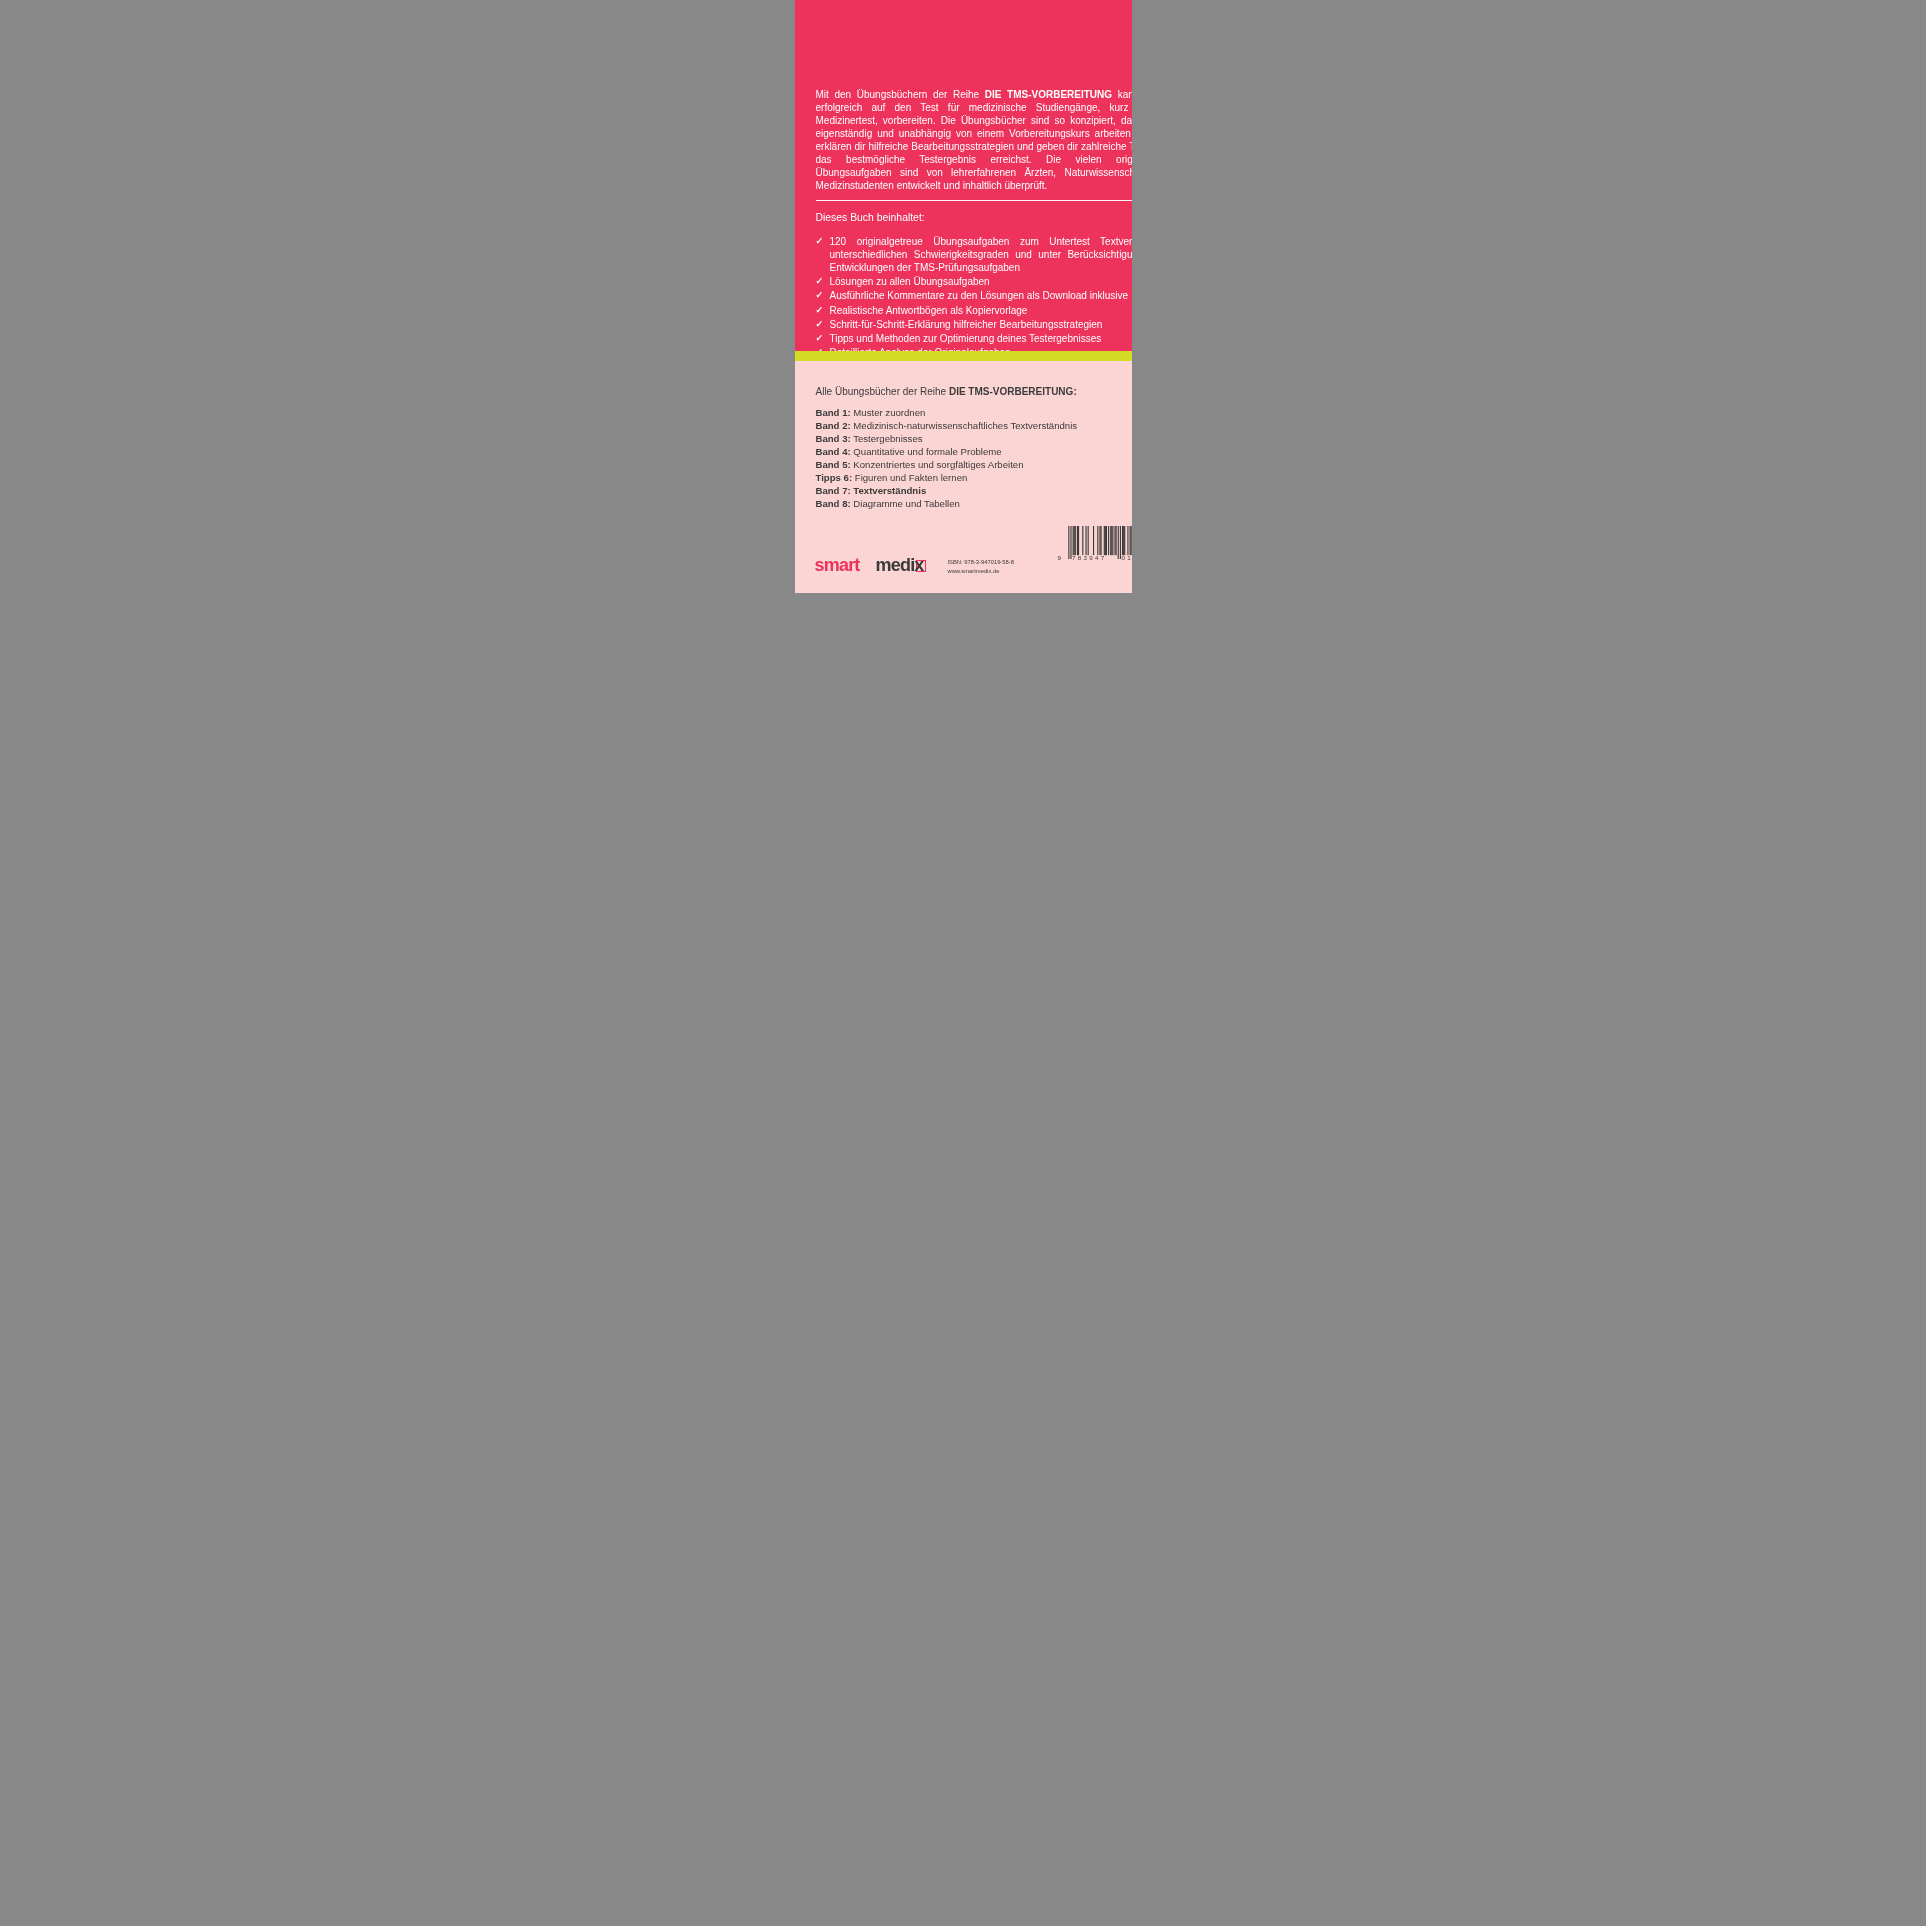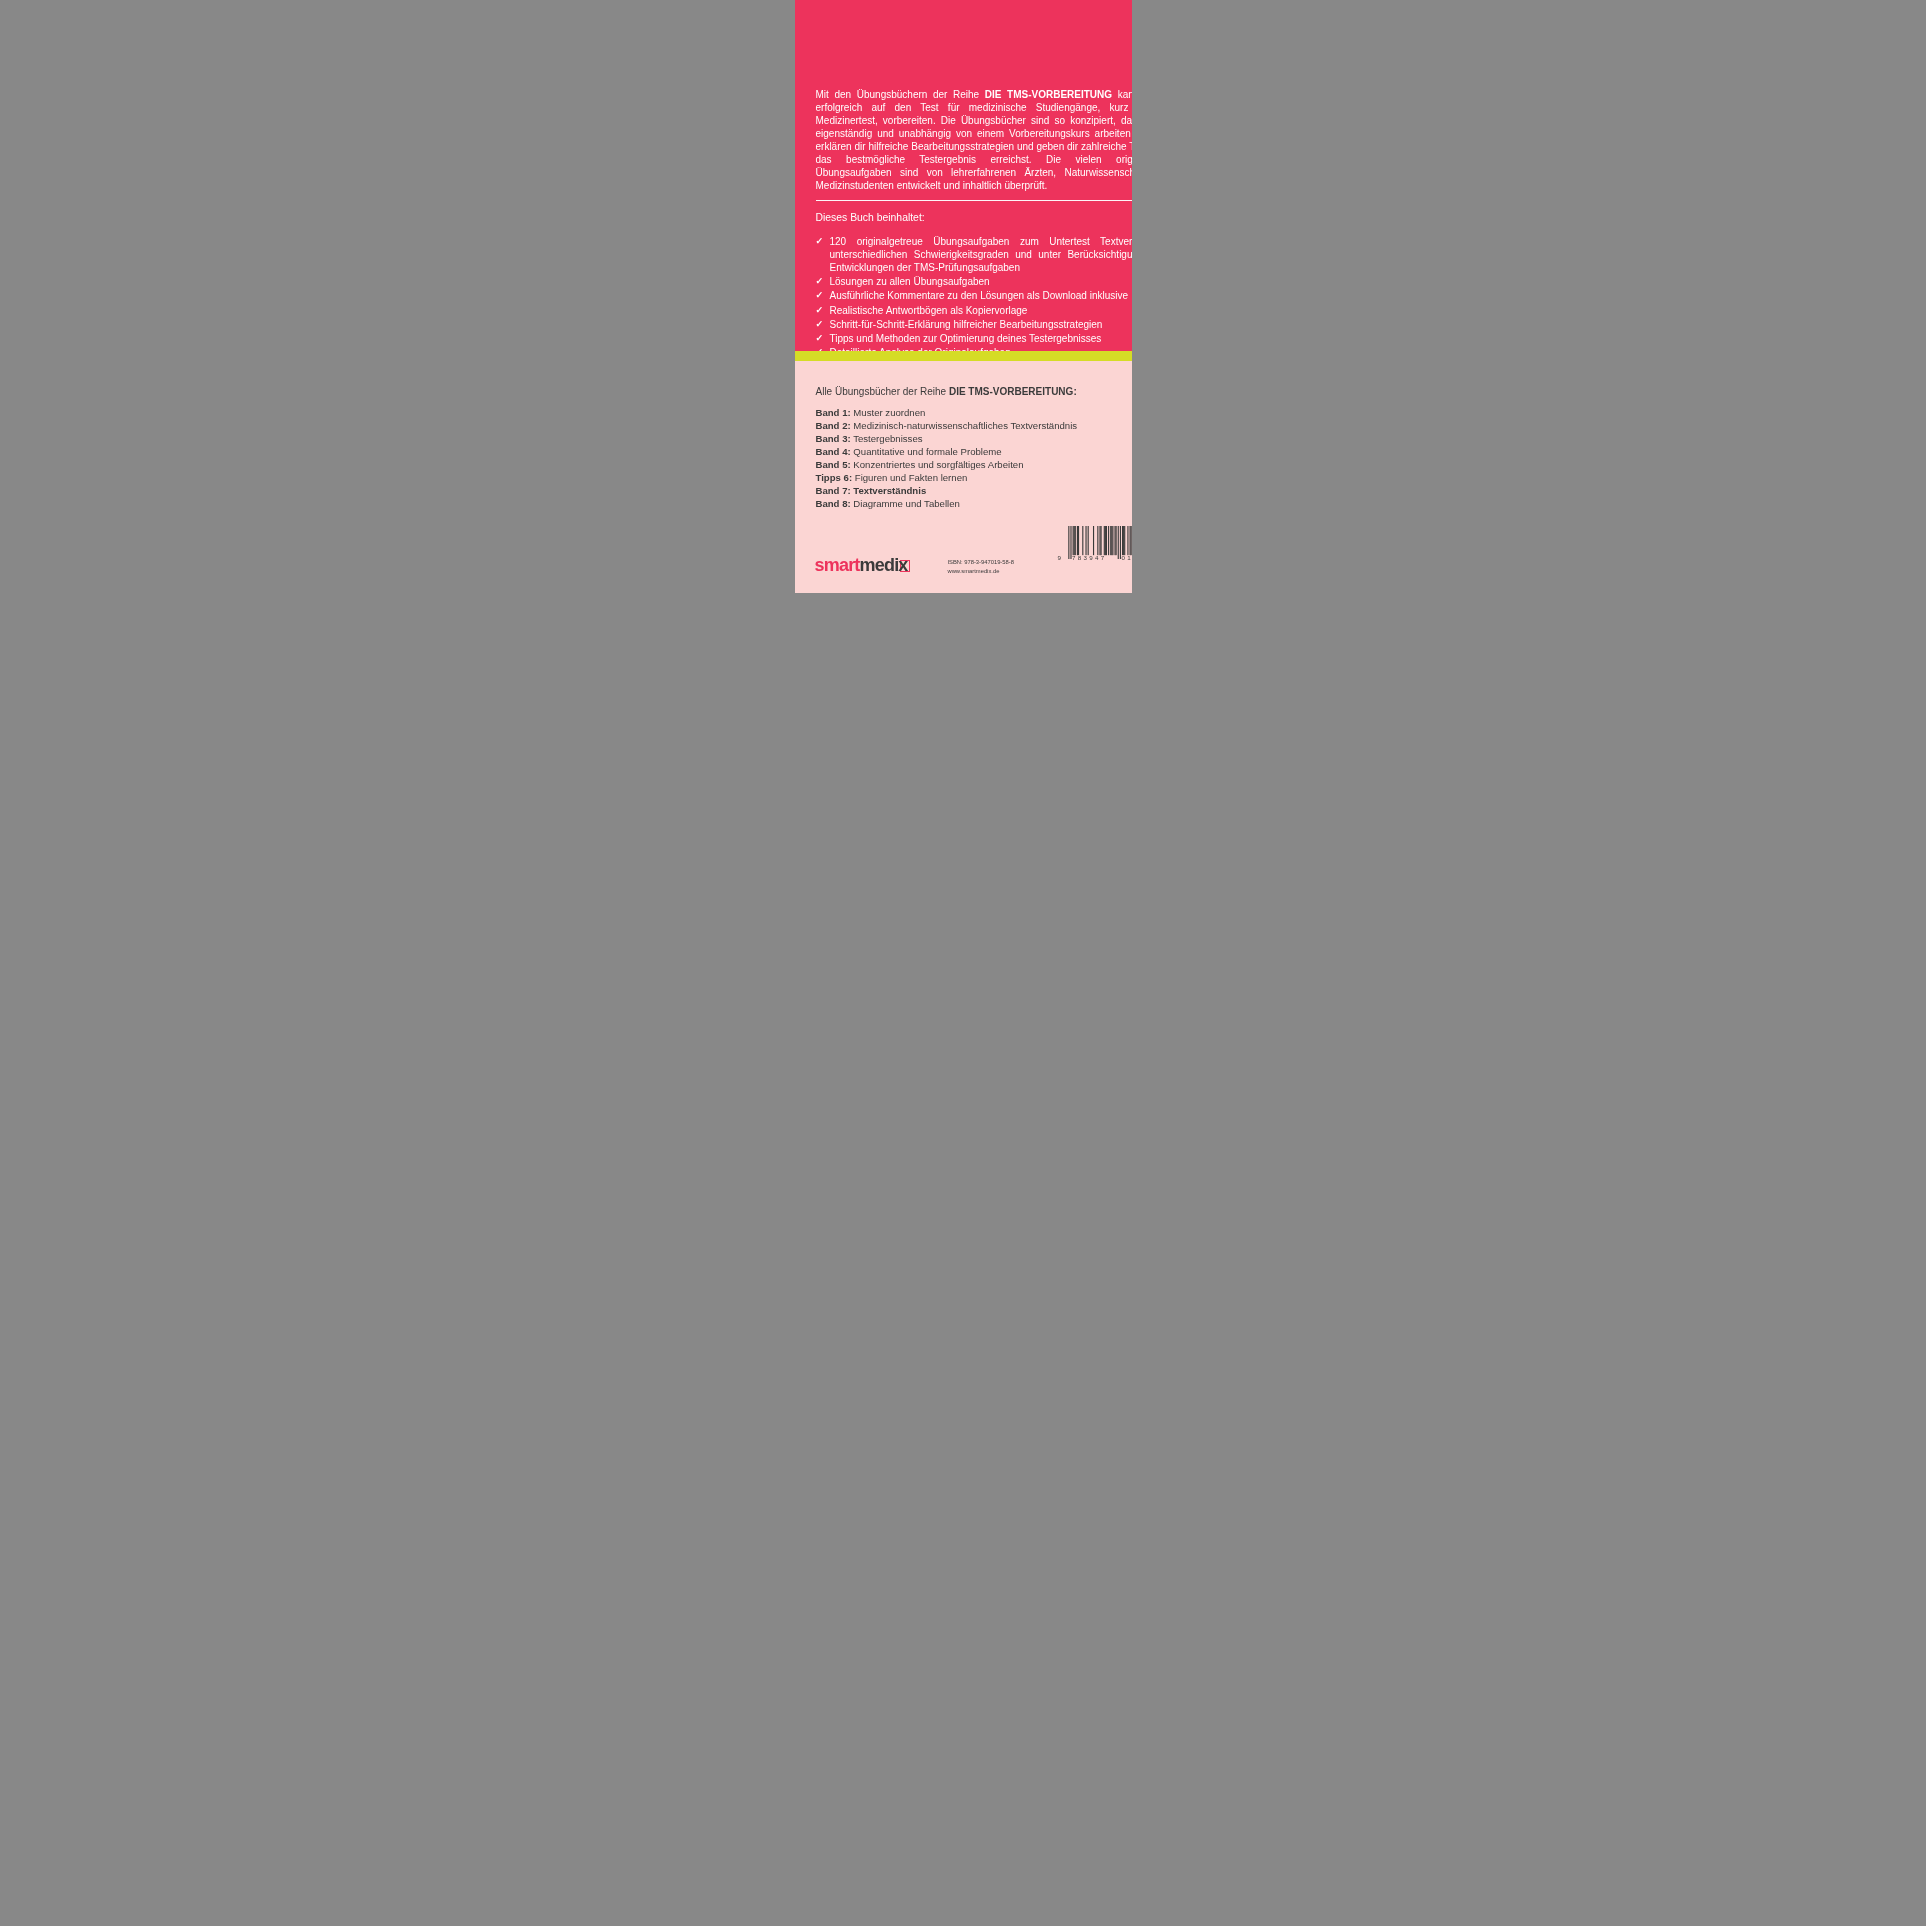--- a/index.html
+++ b/index.html
@@ -84,21 +84,21 @@
   }
   .bc-9{width:10px;}
   .bc-g1{width:54px;letter-spacing:2.3px;padding-left:4.6px;}
   .bc-g2{width:52px;letter-spacing:2.3px;}
   
   .logo{
     position:absolute;left:20px;top:195px;
     font-size:18px;font-weight:700;letter-spacing:-0.8px;line-height:1;
   }
   .logo-smart{color:var(--crimson,#ED335C);text-align:center;}
-  .logo-medi{color:var(--ink,#3B3B3B);}
+  .logo-medi{color:var(--ink,#3B3B3B);padding-left:16px;}
   .logo-x{position:relative;display:inline-block;color:var(--ink,#3B3B3B);}
   .logo-x .box{
     position:absolute;left:1.2px;top:3.5px;width:10.8px;height:12.3px;
     border:1.9px solid var(--crimson,#ED335C);
   }
   .logo-x .glyph{position:relative;z-index:1;}
   .isbn-block{
     position:absolute;left:153px;top:197px;
     font-size:5.8px;line-height:8.9px;color:var(--ink,#3B3B3B);
   }

